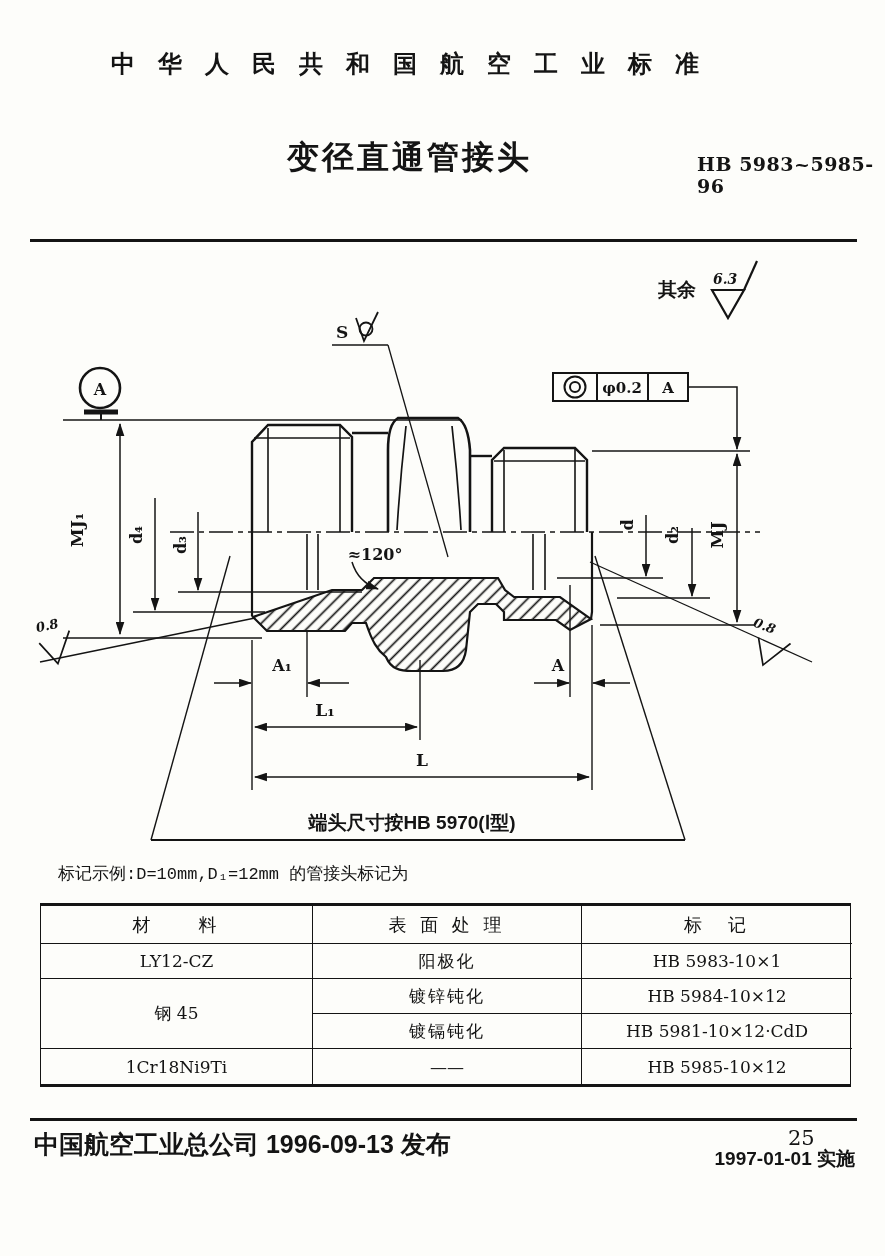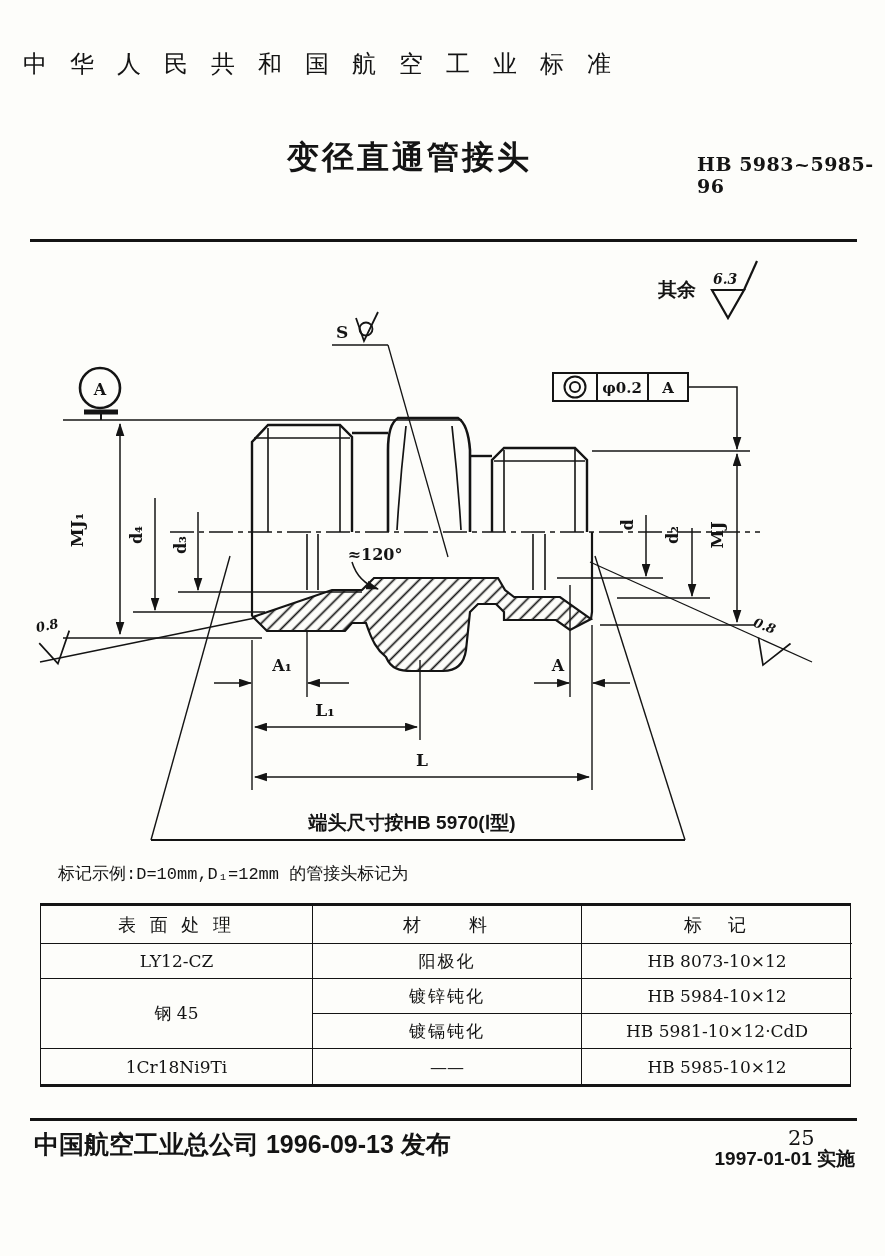--- a/index.html
+++ b/index.html
@@ -2,22 +2,22 @@
 <html><head>
 <meta charset="utf-8">
 <style>
   html,body{margin:0;padding:0;}
   body{
     width:885px;height:1256px;position:relative;background:#fdfdfa;color:#141414;
     font-family:"Liberation Sans",sans-serif;overflow:hidden;
   }
   .abs{position:absolute;}
   .hdr-title{
-    top:48px;left:0;width:722px;text-align:left;
-    font-size:24px;font-weight:normal;letter-spacing:23px;text-indent:23px;
+    top:48px;left:0;width:722px;text-align:right;
+    font-size:24px;font-weight:bold;letter-spacing:23px;text-indent:23px;
   }
   .doc-title{
     top:136px;left:287px;font-size:32px;font-weight:bold;letter-spacing:3px;
   }
   .std-no{
     top:153px;left:653px;font-size:19px;font-weight:bold;
     font-family:"DejaVu Serif","Liberation Serif",serif;letter-spacing:.5px;margin-left:44px;
   }
   .rule{left:30px;width:827px;height:3px;background:#141414;}
   .rule1{top:239px;}
@@ -199,27 +199,27 @@
     <text x="558" y="671" font-size="16" font-weight="bold" text-anchor="middle">A</text>
     <text x="325" y="716" font-size="17" font-weight="bold" text-anchor="middle">L₁</text>
     <text x="422" y="766" font-size="17" font-weight="bold" text-anchor="middle">L</text>
     <text class="cjk" x="412" y="829" font-size="19" font-weight="bold" text-anchor="middle">端头尺寸按HB 5970(Ⅰ型)</text>
   </g>
 </svg>
 
 <div class="abs example-line">标记示例:D=10mm,D₁=12mm 的管接头标记为</div>
 
 <div class="abs spec-table">
+  <div class="cell th">材　　料</div>
   <div class="cell th">表 面 处 理</div>
-  <div class="cell th">材　　料</div>
   <div class="cell th lastcol">标　记</div>
 
   <div class="cell">LY12-CZ</div>
   <div class="cell cjk">阳极化</div>
-  <div class="cell lastcol">HB 8073-10×12</div>
+  <div class="cell lastcol">HB 5983-10×1</div>
 
   <div class="cell mat-span">钢 45</div>
   <div class="cell cjk">镀锌钝化</div>
   <div class="cell lastcol">HB 5984-10×12</div>
 
   <div class="cell cjk">镀镉钝化</div>
   <div class="cell lastcol">HB 5981-10×12·CdD</div>
 
   <div class="cell lastrow">1Cr18Ni9Ti</div>
   <div class="cell lastrow">——</div>

